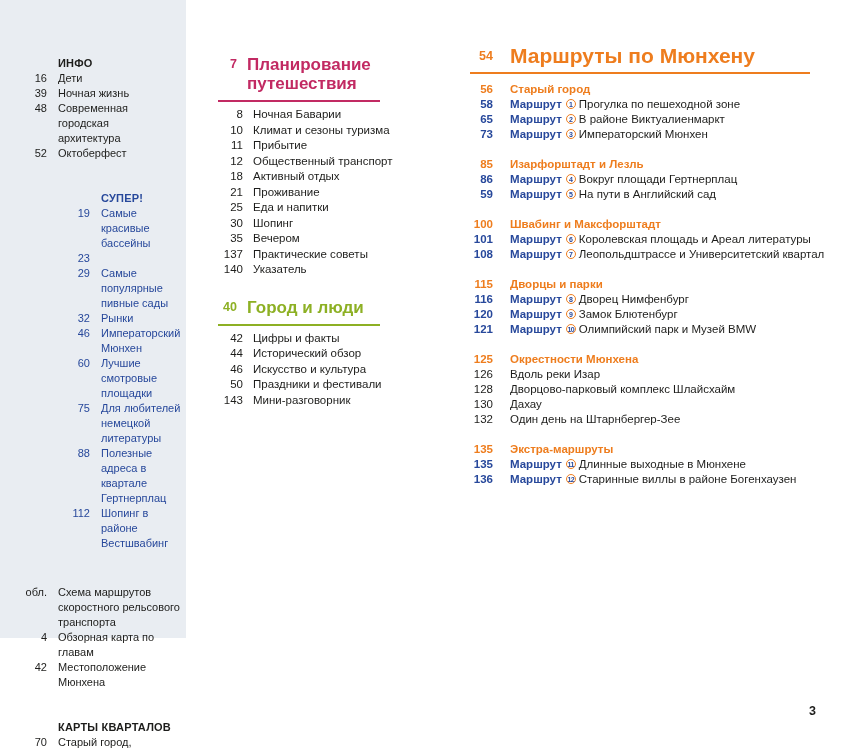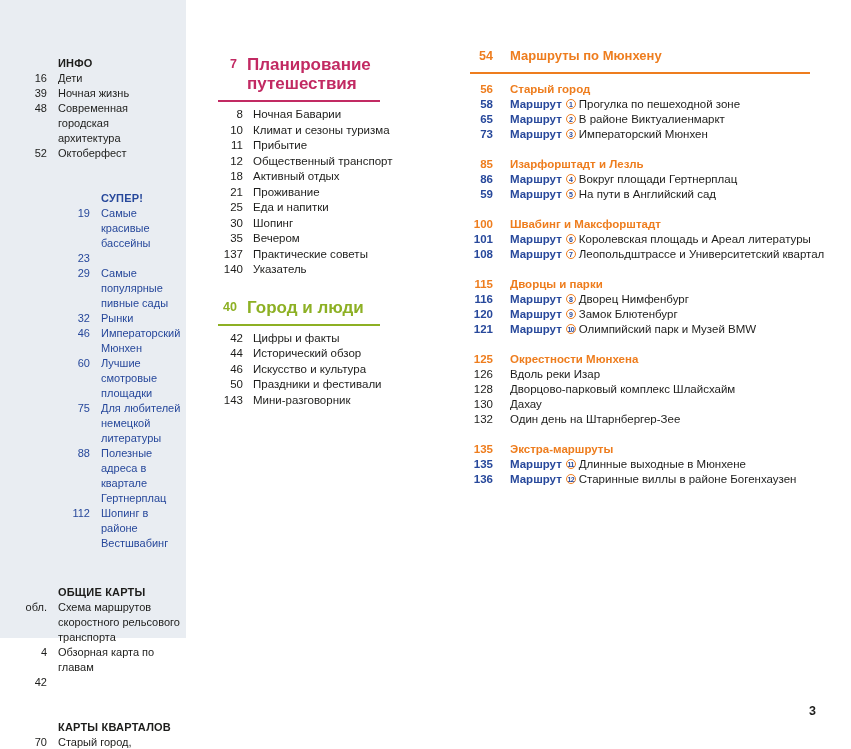--- a/index.html
+++ b/index.html
@@ -35,21 +35,21 @@
   .mi-num{width:40px; text-align:right; flex:none;}
   .mi-label{margin-left:10px;}
   .accent-pink .m-num,.accent-pink .m-title{color:var(--pink);}
   .accent-pink .m-divider{background:var(--pink);}
   .accent-olive .m-num,.accent-olive .m-title{color:var(--olive);}
   .accent-olive .m-divider{background:var(--olive);}
   
   .col-right{position:absolute; left:453px; top:46px; width:385px;}
   .r-head{display:flex; align-items:flex-start; font-weight:bold; color:var(--orange);}
   .r-hnum{width:40px; text-align:right; flex:none; font-size:12.5px; line-height:20px;}
-  .r-htitle{margin-left:17px; font-size:13px; line-height:20px;}
+  .r-htitle{margin-left:17px; font-size:21px; line-height:20px;}
   .r-divider{height:2px; background:var(--orange); margin:6px 0 8px 17px; width:340px;}
   .r-group{margin-bottom:15px;}
   .r-row{display:flex; font-size:11.5px; line-height:15px;}
   .r-num{width:40px; text-align:right; flex:none;}
   .r-label{margin-left:17px;}
   .r-subhead .r-num,.r-subhead .r-label{color:var(--orange); font-weight:bold;}
   .r-route .r-num{color:var(--blue); font-weight:bold;}
   .r-word{color:var(--blue); font-weight:bold;}
   .r-badge{
     display:inline-block; width:10px; height:10px; border:1px solid var(--orange);
@@ -129,35 +129,33 @@
 квартале Гертнерплац</span>
       </div>
       <div class="sb-row">
         <span class="sb-num">112</span>
         <span class="sb-label">Шопинг в районе
 Вестшвабинг</span>
       </div>
     </div>
     <div class="sb-section">
       <div class="sb-row">
-        <span class="sb-num"></span>
-        <span class="sb-label sb-title">ОБЩИЕ КАРТЫ</span>
-      </div>
-      <div class="sb-row">
         <span class="sb-num">обл.</span>
         <span class="sb-label">Схема маршрутов
 скоростного рельсового
 транспорта</span>
       </div>
       <div class="sb-row">
         <span class="sb-num">4</span>
         <span class="sb-label">Обзорная карта по главам</span>
       </div>
       <div class="sb-row">
         <span class="sb-num">42</span>
+        <span class="sb-label">Местоположение
+Мюнхена</span>
       </div>
     </div>
     <div class="sb-section">
       <div class="sb-row">
         <span class="sb-num"></span>
         <span class="sb-label sb-title">КАРТЫ КВАРТАЛОВ</span>
       </div>
       <div class="sb-row">
         <span class="sb-num">70</span>
         <span class="sb-label">Старый город,

